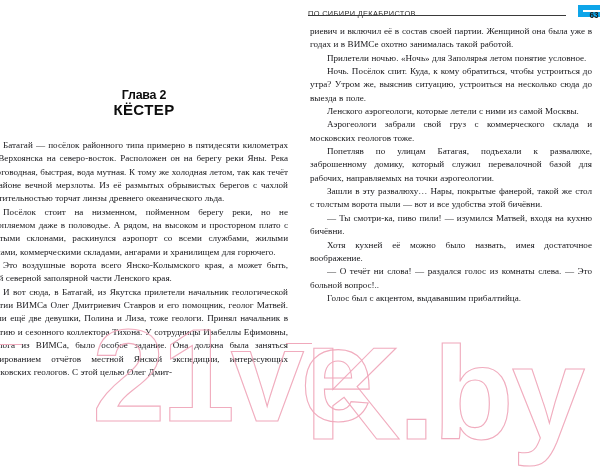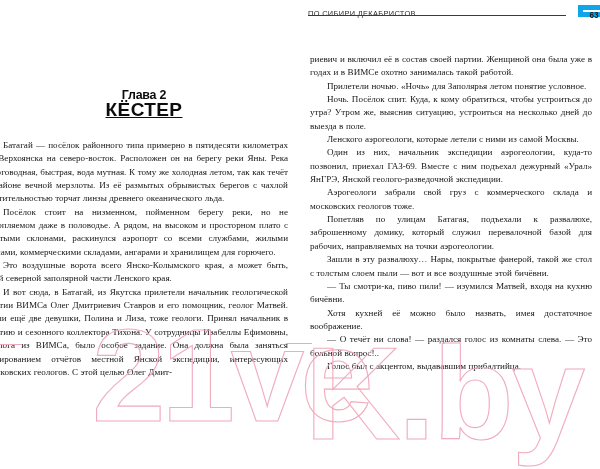--- a/index.html
+++ b/index.html
@@ -97,33 +97,31 @@
     padding-left: 14px;
     line-height: 14.5px;
   }
   .chapter-num {
     display: block;
     font-size: 12.4px;
     letter-spacing: -0.2px;
   }
   .chapter-title {
     display: block;
-    font-size: 19px;
+    font-size: 15px;
     letter-spacing: 0.4px;
-    text-decoration: underline;
   }
 
   p.body-par {
     margin: 0;
     text-indent: 17px;
     word-spacing: 0.2px;
   }
   p.body-par.cont {
     text-indent: 0;
-    margin-top: 28px;
   }
 
   
   .watermark {
     position: absolute;
     left: 0;
     top: 0;
     width: 600px;
     height: 469px;
     pointer-events: none;
@@ -186,26 +184,25 @@
     </div>
     <p class="body-par">Батагай — посёлок районного типа примерно в пятидесяти километрах от Верхоянска на северо-восток. Расположен он на берегу реки Яны. Река многоводная, быстрая, вода мутная. К тому же холодная летом, так как течёт в районе вечной мерзлоты. Из её размытых обрывистых берегов с чахлой растительностью торчат линзы древнего океанического льда.</p>
     <p class="body-par">Посёлок стоит на низменном, пойменном берегу реки, но не затопляемом даже в половодье. А рядом, на высоком и просторном плато с крутыми склонами, раскинулся аэропорт со всеми службами, жилыми домами, коммерческими складами, ангарами и хранилищем для горючего.</p>
     <p class="body-par">Это воздушные ворота всего Янско-Колымского края, а может быть, всей северной заполярной части Ленского края.</p>
     <p class="body-par">И вот сюда, в Батагай, из Якутска прилетели начальник геологической партии ВИМСа Олег Дмитриевич Ставров и его помощник, геолог Матвей. Были ещё две девушки, Полина и Лиза, тоже геологи. Принял начальник в партию и сезонного коллектора Тихона. У сотрудницы Изабеллы Ефимовны, геолога из ВИМСа, было особое задание. Она должна была заняться копированием отчётов местной Янской экспедиции, интересующих московских геологов. С этой целью Олег Дмит-</p>
   </div>
 
   <div class="col col-right">
     <p class="body-par cont">риевич и включил её в состав своей партии. Женщиной она была уже в годах и в ВИМСе охотно занималась такой работой.</p>
     <p class="body-par">Прилетели ночью. «Ночь» для Заполярья летом понятие условное.</p>
-    <p class="body-par">Ночь. Посёлок спит. Куда, к кому обратиться, чтобы устроиться до утра? Утром же, выяснив ситуацию, устроиться на несколько дней до выезда в поле.</p>
+    <p class="body-par">Ночь. Посёлок спит. Куда, к кому обратиться, чтобы устроиться до утра? Утром же, выяснив ситуацию, устроиться на несколько сюда до выезда в поле.</p>
     <p class="body-par">Ленского аэрогеологи, которые летели с ними из самой Москвы.</p>
-    <p class="body-par">Один из них, начальник экспедиции аэрогеологии, куда-то позвонил, приехал ГАЗ-69. Вместе с ним подъехал дежурный «Урал» ЯнГРЭ, Янской геолого-разведочной экспедиции.</p>
     <p class="body-par">Аэрогеологи забрали свой груз с коммерческого склада и московских геологов тоже.</p>
     <p class="body-par">Попетляв по улицам Батагая, подъехали к развалюхе, заброшенному домику, который служил перевалочной базой для рабочих, направляемых на точки аэрогеологии.</p>
-    <p class="body-par">Зашли в эту развалюху… Нары, покрытые фанерой, такой же стол с толстым слоем пыли — вот и все воздушные этой бичёвни.</p>
+    <p class="body-par">Зашли в эту развалюху… Нары, покрытые фанерой, такой же стол с толстым ворота пыли — вот и все удобства этой бичёвни.</p>
     <p class="body-par">— Ты смотри-ка, пиво пили! — изумился Матвей, входя на кухню бичёвни.</p>
     <p class="body-par">Хотя кухней её можно было назвать, имея достаточное воображение.</p>
     <p class="body-par">— О течёт ни слова! — раздался голос из комнаты слева. — Это больной вопрос!..</p>
     <p class="body-par">Голос был с акцентом, выдававшим прибалтийца.</p>
   </div>
 
   <div class="watermark">
     <div class="wm-rule-1"></div>
     <div class="wm-rule-2"></div>
     <div class="wm-text wm-a">21ve</div>

